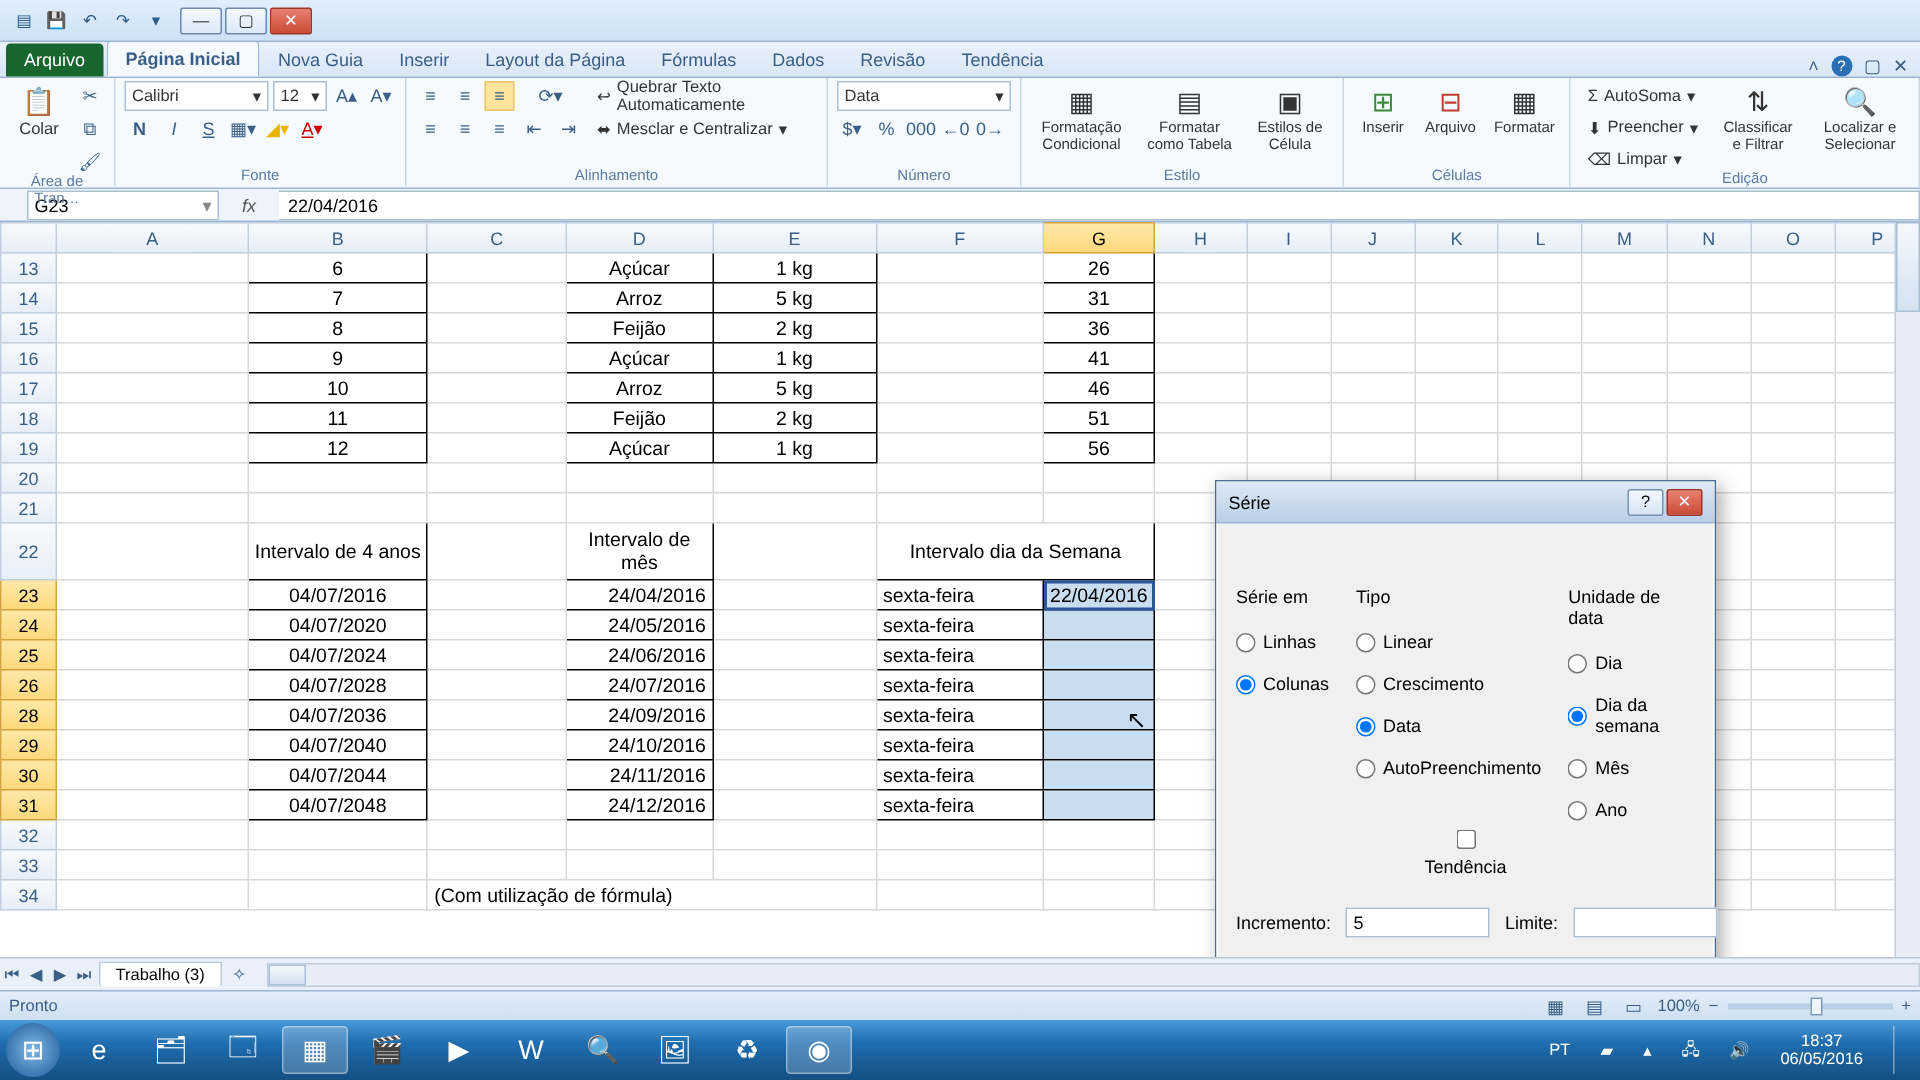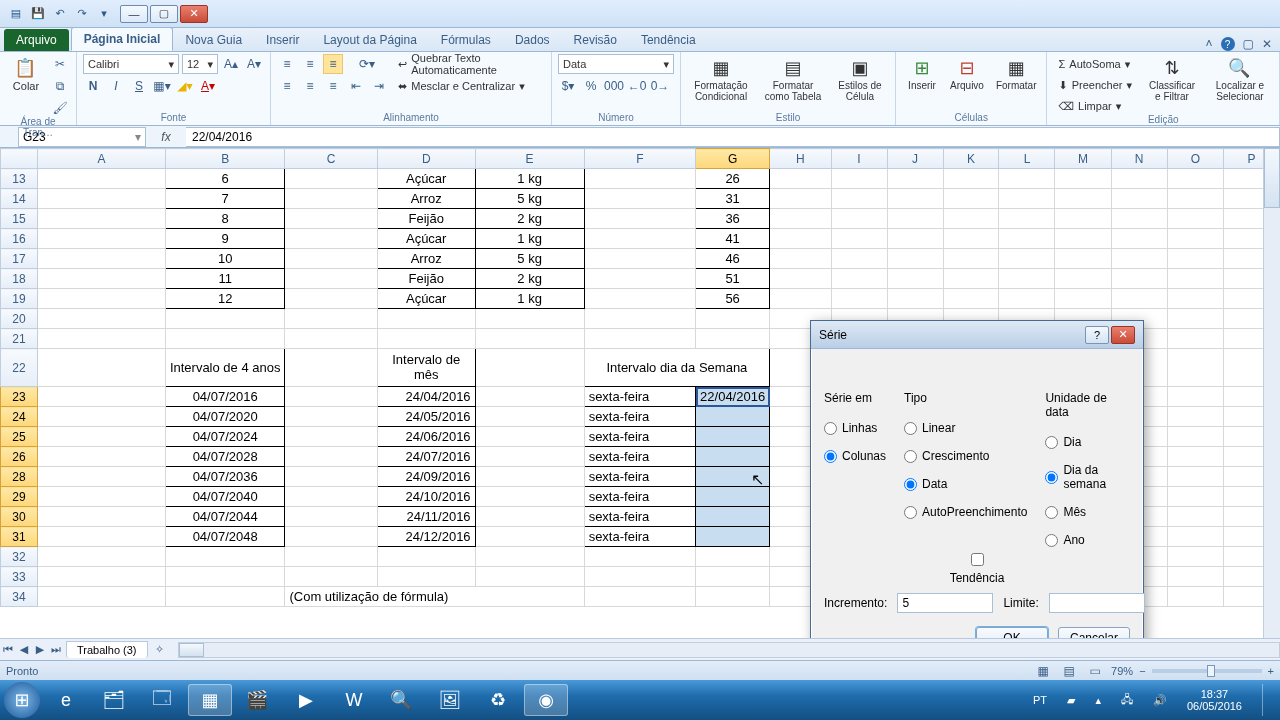--- a/index.html
+++ b/index.html
@@ -75,21 +75,21 @@
   .dialog .dtitle .dbtns { display:flex; gap:2px; }
   .dialog .dtitle .dbtn { width:24px; height:18px; border:1px solid #7a94b5; background:linear-gradient(#f3f8fe,#d5e4f3); display:flex; align-items:center; justify-content:center; border-radius:2px; font-size:11px; }
   .dialog .dtitle .dbtn.close { background:linear-gradient(#e9806f,#c94c38); color:#fff; border-color:#9a3525; }
   .dialog .body { padding:10px 12px; border:1px solid #fff; border-top:none; }
   .dcols { display:flex; gap:18px; margin-bottom:6px; }
   .dcol { display:flex; flex-direction:column; gap:14px;margin-top:32px; }
   .dcol .hdr { margin-bottom:2px; }
   .radio { display:flex; align-items:center; gap:5px; }
   .radio input { margin:0; }
   .dcheck { display:flex; align-items:center; gap:5px; margin-top:4px;flex-direction:column; }
-  .dinputs { display:flex; gap:10px; align-items:center; margin-top:8px; }
+  .dinputs { display:flex; gap:10px; align-items:center; margin-top:20px; }
   .dinputs input { width:96px; height:20px; border:1px solid #a9bfd6; padding:0 4px; font-size:12px; }
   .dbtnsrow { display:flex; gap:10px; justify-content:flex-end; margin-top:14px; }
   .dbtnsrow button { width:72px; height:22px; border:1px solid #8aa3c0; background:linear-gradient(#f8fbff,#e1ecf7); border-radius:3px; font-size:12px; }
   .dbtnsrow button.ok { box-shadow:0 0 0 1px #6db3e8; }
   
   .cursor { position:absolute; left:751px; top:322px; font-size:16px; color:#000; z-index:60; pointer-events:none; }
   .vscroll { position:absolute; right:0; top:0; bottom:0; width:17px; background:#e6edf6; border-left:1px solid #c1cedd; }
   .vscroll .vthumb { position:absolute; top:0; left:0; right:0; height:60px; background:linear-gradient(#f4f8fd,#d4e2f1); border:1px solid #a9bfd6; }
 </style>
 </head>
@@ -837,21 +837,21 @@
       <div class="thumb"></div>
     </div>
 </div>
 
 <div class="statusbar">
   <span>Pronto</span>
   <div class="zoom">
     <span class="smbtn">▦</span>
     <span class="smbtn">▤</span>
     <span class="smbtn">▭</span>
-    <span>79%</span>
+    <span>100%</span>
     <span>−</span>
     <div class="slider">
         <div class="knob"></div>
       </div>
     <span>+</span>
   </div>
 </div>
 
 <div class="taskbar">
   <div class="tbicon" style="background:radial-gradient(circle,#7db9e8,#1e5799);border-radius:50%;width:36px;height:36px">⊞</div>

